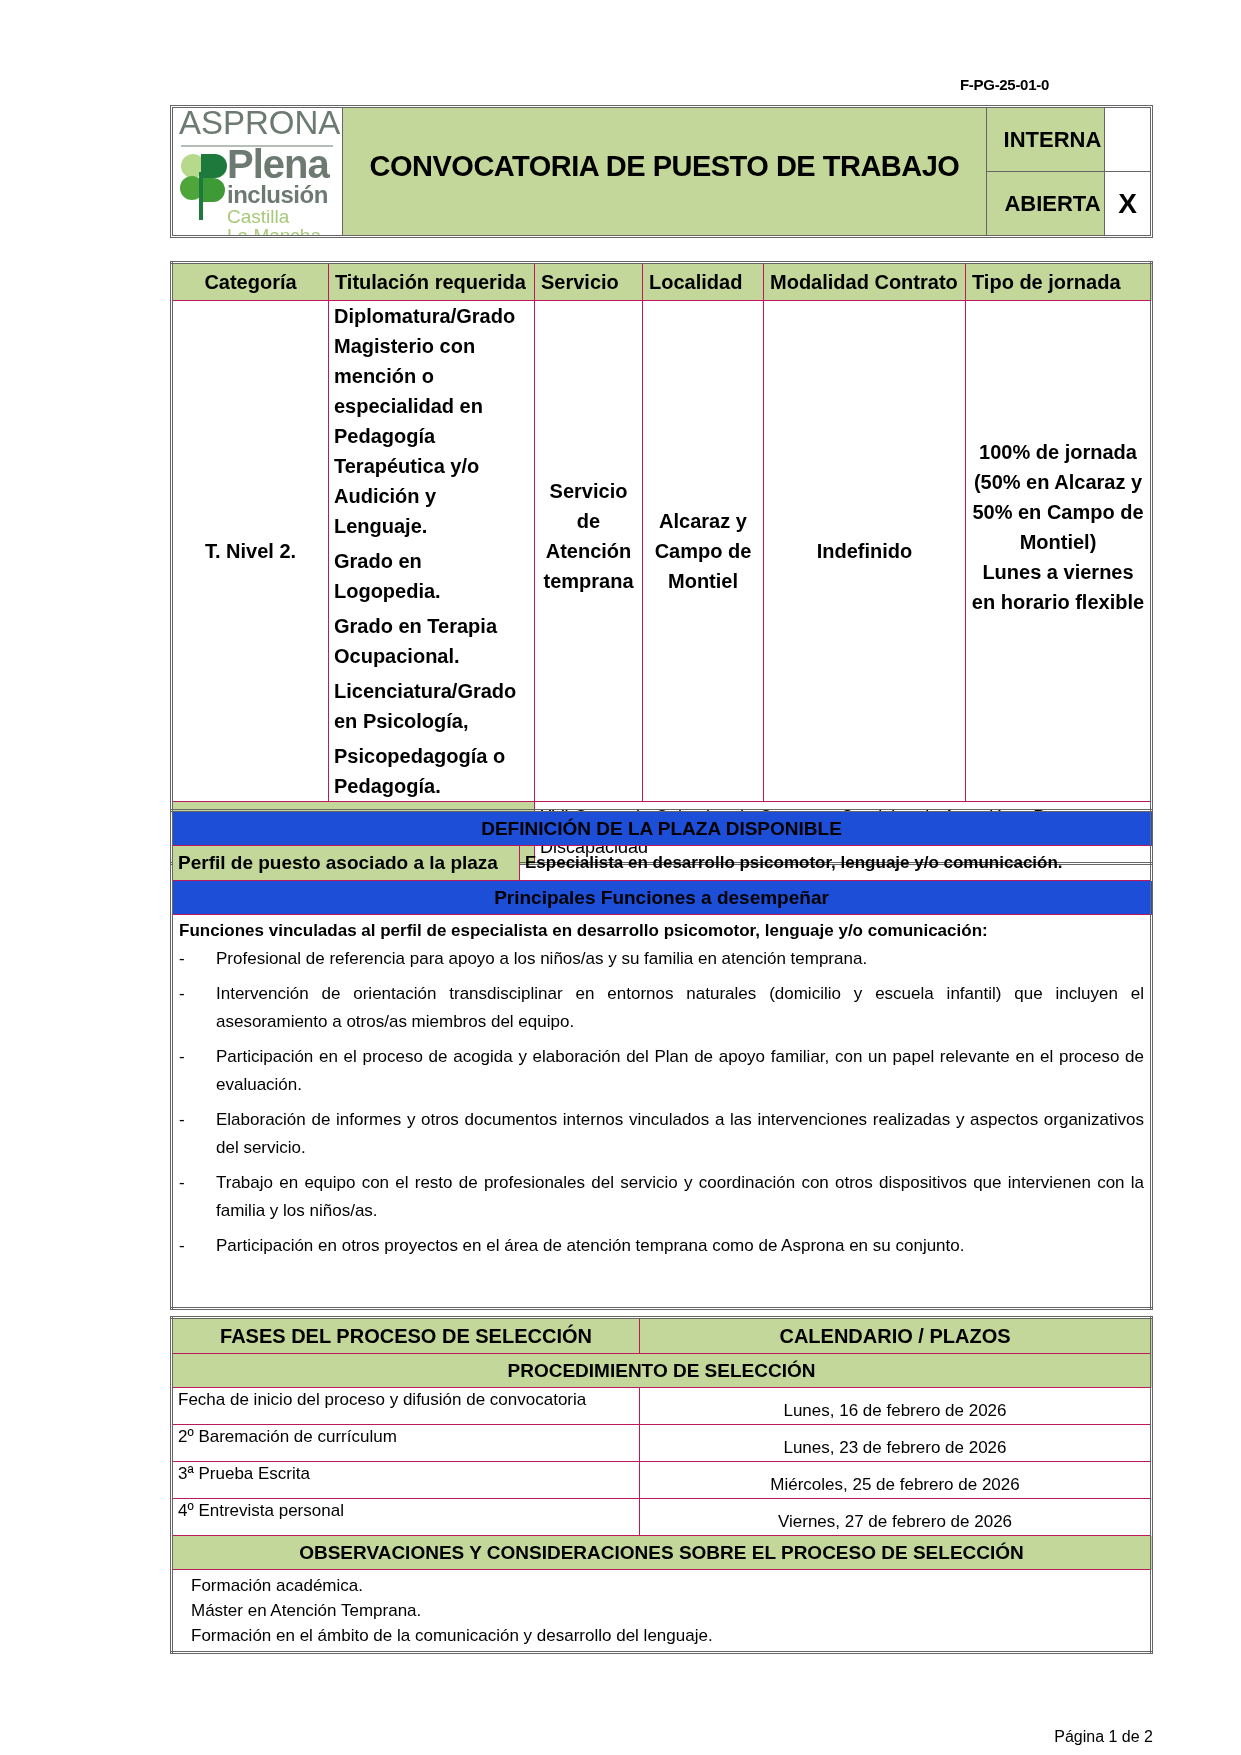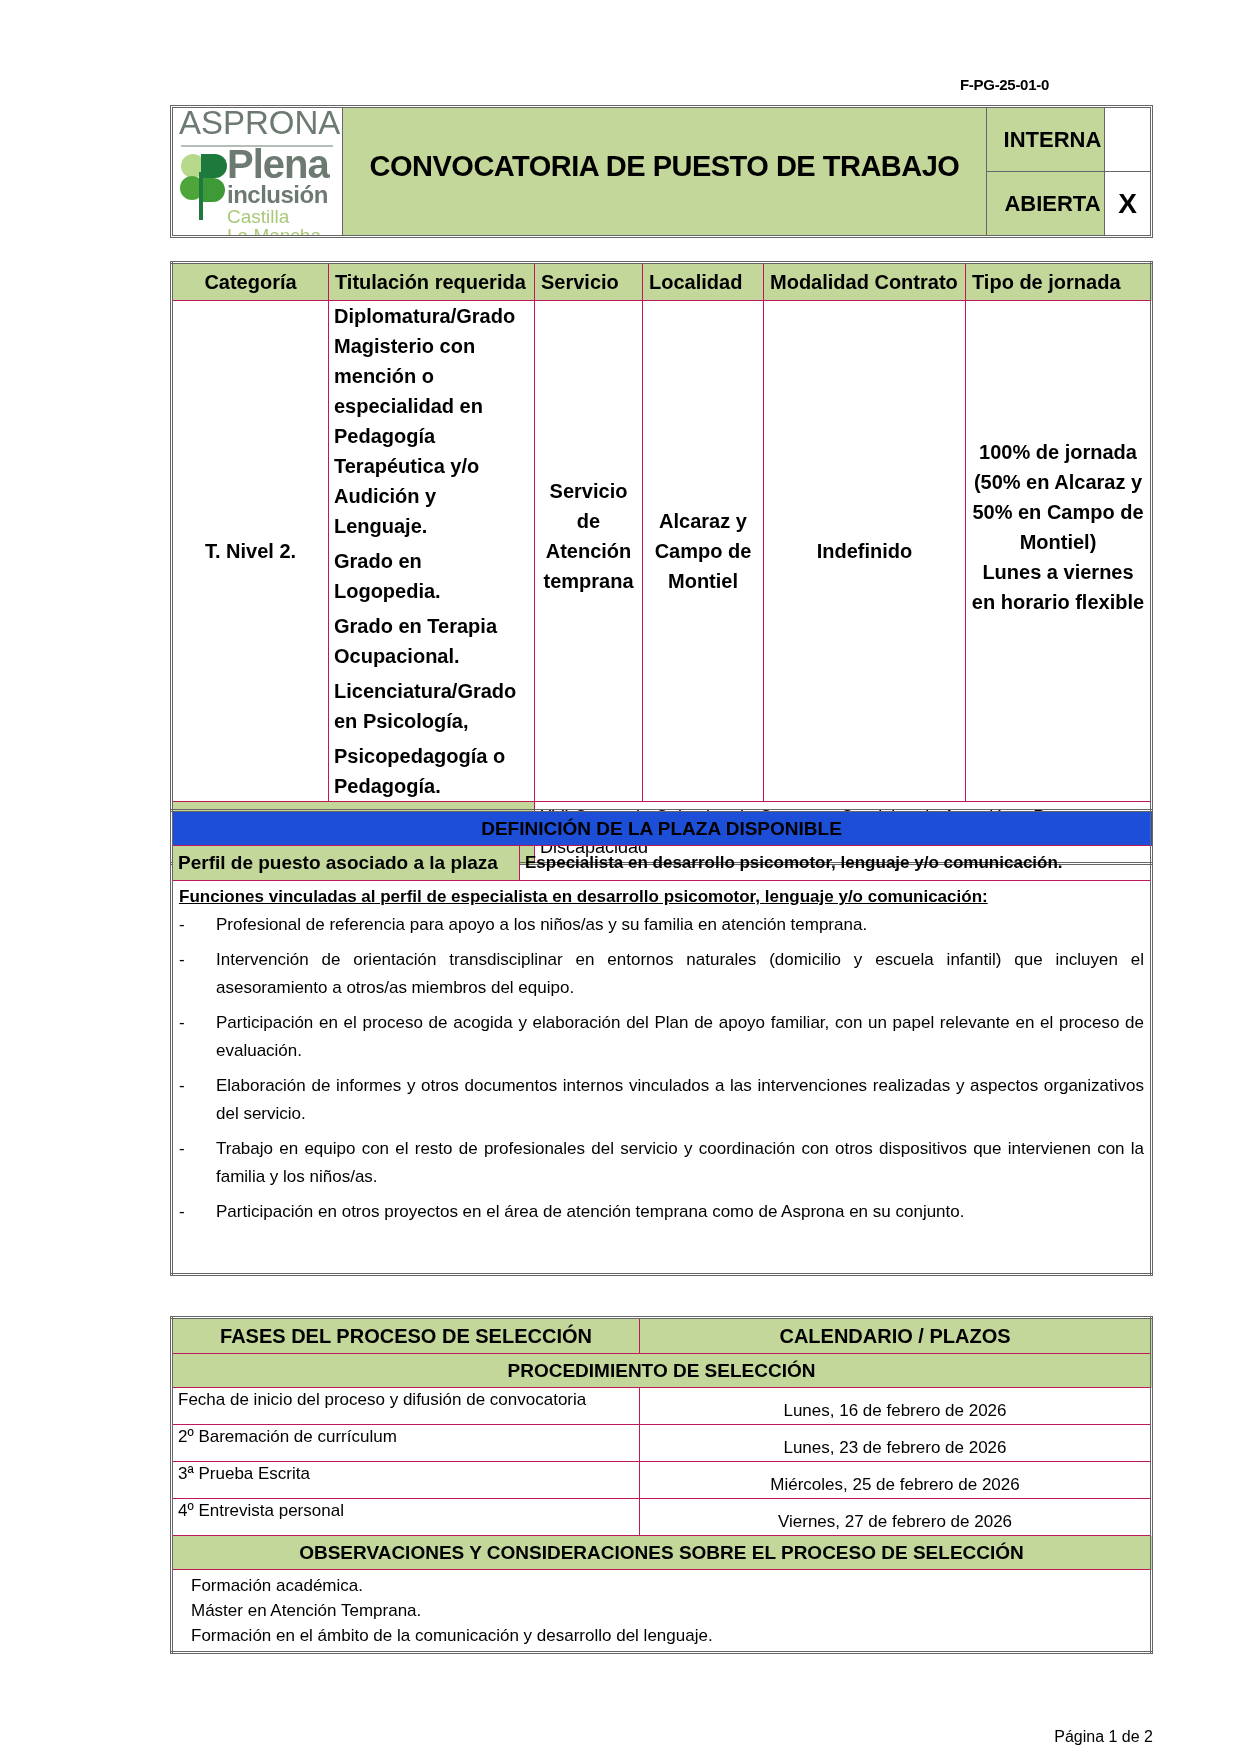--- a/index.html
+++ b/index.html
@@ -36,21 +36,21 @@
   .tit p { margin:0 0 5px 0; line-height:30px; }
   .t1 .conv-l { background:#C4D79B; height:36px; font-size:19px; }
   .t1 .conv-v { font-weight:normal; font-size:18px; }
 
   
   .t2 { top:809px; }
   .t2 .sec { background:#1d4ed8; text-align:center; font-size:19px; font-weight:bold; height:33px; }
   .t2 .perf-l { background:#C4D79B; font-size:19px; font-weight:bold; height:34px; width:336px; }
   .t2 .perf-v { font-size:17px; font-weight:bold; }
   .t2 .funcs { vertical-align:top; padding:4px 6px 40px 6px; }
-  .funcs .intro { font-size:17px; font-weight:bold; margin:2px 0 4px 0;text-decoration:underline; }
+  .funcs .intro { font-size:17px; font-weight:bold; margin:2px 0 4px 0; }
   .funcs ul { list-style:none; margin:0; padding:0; }
   .funcs li { position:relative; padding-left:37px; font-size:17px; line-height:28px; text-align:justify; margin-bottom:7px; }
   .funcs li::before { content:"-"; position:absolute; left:0; top:0; }
 
   
   .t3 { top:1316px; }
   .t3 .sec { background:#C4D79B; text-align:center; font-size:19px; font-weight:bold; height:33px; }
   .t3 .colh { background:#C4D79B; text-align:center; font-size:20px; font-weight:bold; height:34px; }
   .t3 td.ph { font-size:17px; height:34px; vertical-align:top; padding-top:2px; width:456px; }
   .t3 td.dt { font-size:17px; text-align:center; vertical-align:bottom; padding-bottom:3px; }
@@ -135,20 +135,23 @@
 <table class="t2">
   <tbody>
       <tr>
         <td class="sec" colspan="2">DEFINICIÓN DE LA PLAZA DISPONIBLE</td>
       </tr>
   <tr>
     <td class="perf-l">Perfil de puesto asociado a la plaza</td>
     <td class="perf-v">Especialista en desarrollo psicomotor, lenguaje y/o comunicación.</td>
   </tr>
   <tr>
+        <td class="sec" colspan="2">Principales Funciones a desempeñar</td>
+      </tr>
+  <tr>
     <td class="funcs" colspan="2">
       <div class="intro">Funciones vinculadas al perfil de especialista en desarrollo psicomotor, lenguaje y/o comunicación:</div>
       <ul>
         <li>Profesional de referencia para apoyo a los niños/as y su familia en atención temprana.</li>
         <li>Intervención de orientación transdisciplinar en entornos naturales (domicilio y escuela infantil) que incluyen el asesoramiento a otros/as miembros del equipo.</li>
         <li>Participación en el proceso de acogida y elaboración del Plan de apoyo familiar, con un papel relevante en el proceso de evaluación.</li>
         <li>Elaboración de informes y otros documentos internos vinculados a las intervenciones realizadas y aspectos organizativos del servicio.</li>
         <li>Trabajo en equipo con el resto de profesionales del servicio y coordinación con otros dispositivos que intervienen con la familia y los niños/as.</li>
         <li>Participación en otros proyectos en el área de atención temprana como de Asprona en su conjunto.</li>
       </ul>

